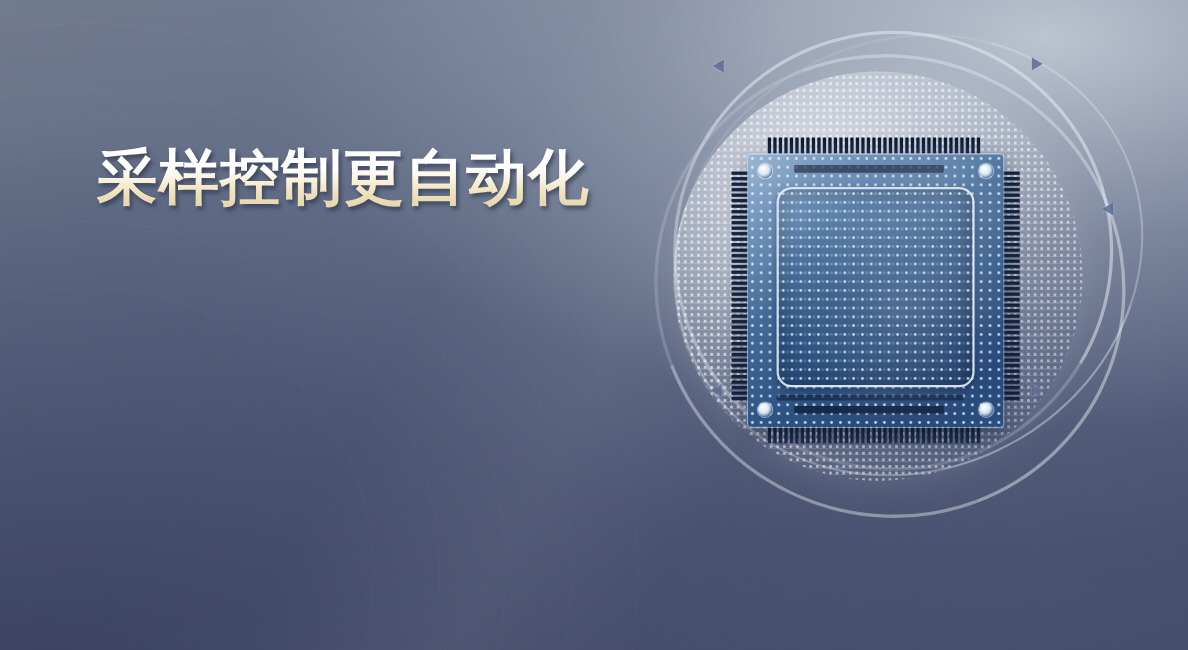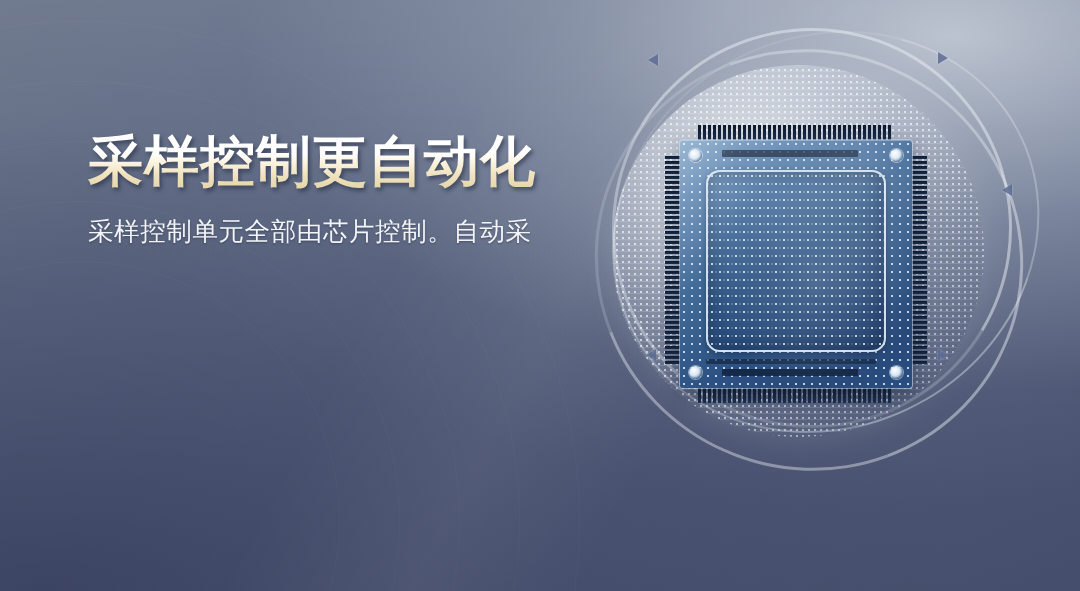--- a/index.html
+++ b/index.html
@@ -191,21 +191,20 @@
     <span style="width:880px;height:880px;"></span>
     <span style="width:760px;height:760px;"></span>
     <span style="width:640px;height:640px;"></span>
     <span style="width:520px;height:520px;"></span>
   </div>
   <div class="bg-sheen"></div>
 
   <div class="copy">
     <h1 class="headline">采样控制更自动化</h1>
     <p class="subcopy">
-      <span class="ln">采样控制单元全部由芯片控制。自动采</span>
     </p>
   </div>
 
   <div class="art">
 
     <div class="orbit o1"></div>
     <div class="orbit o2"></div>
     <div class="orbit o3"></div>
 
     <div class="sphere">

